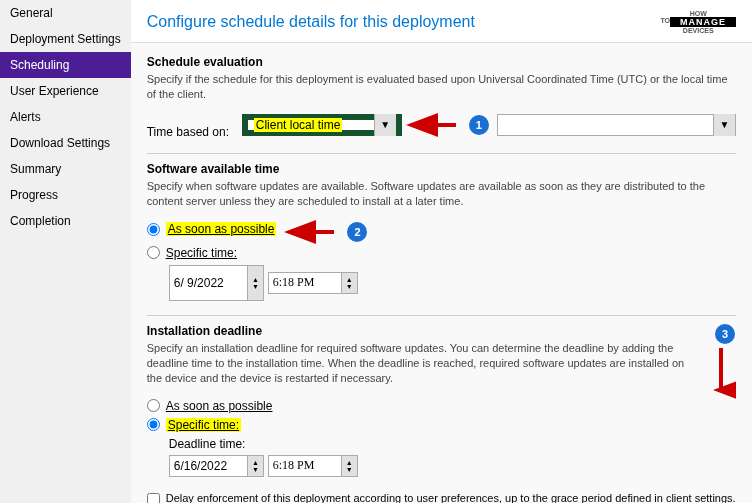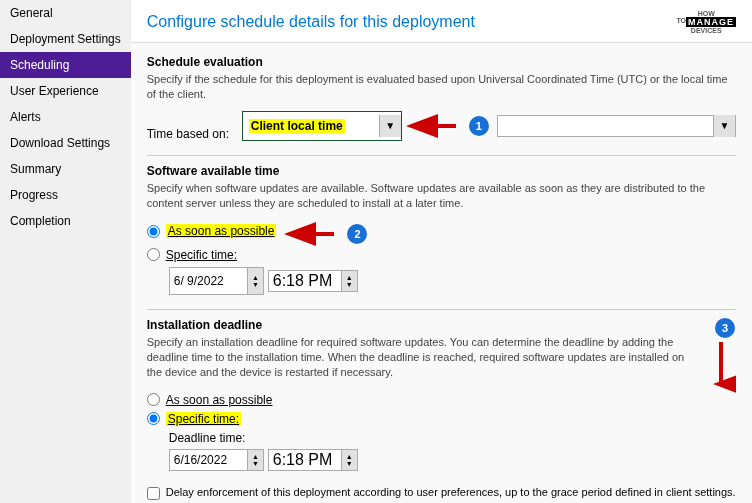--- a/index.html
+++ b/index.html
@@ -9,51 +9,51 @@
 
     
     .main { flex: 1; background: #f9f9f9; overflow-y: auto; padding: 0; }
 
     
     .main-header { background: #fff; padding: 10px 16px 8px 16px; border-bottom: 1px solid #ddd; display: flex; align-items: center; justify-content: space-between; }
     .main-title { font-size: 16px; color: #0078d7; font-weight: 400; }
 
     .logo-box { display: flex; flex-direction: column; align-items: center; font-size: 8px; font-weight: bold; }
     .logo-how { font-size: 7px; color: #555; }
-    .logo-manage { background: #000; color: #fff; font-size: 9px; font-weight: bold; padding: 0 2px; letter-spacing: 1px; }
+    .logo-manage { background: #000; color: #fff; font-size: 9px; font-weight: bold; padding: 0 10px; letter-spacing: 1px; }
     .logo-devices { font-size: 7px; color: #555; }
 
     
     .content { padding: 12px 16px; }
 
     .section { margin-bottom: 14px; }
     .section-title { font-weight: 600; font-size: 12px; color: #000; margin-bottom: 3px; }
     .section-desc { font-size: 11px; color: #444; line-height: 1.4; margin-bottom: 8px; }
 
     .field-row { display: flex; align-items: flex-end; margin-bottom: 6px; }
     .field-label { font-size: 12px; color: #000; width: 95px; flex-shrink: 0; }
 
     
-    .dropdown { display: flex; align-items: center; border: 1px solid #14532d; background: #fff; height: 30px; min-width: 180px; position: relative; font-weight: bold; }
+    .dropdown { display: flex; align-items: center; border: 6px solid #14532d; background: #fff; height: 22px; min-width: 180px; position: relative; }
     .dropdown-value { flex: 1; padding: 0 6px; font-size: 12px; }
     .dropdown-highlight { background: #ffff00; padding: 0 2px; }
     .dropdown-arrow { width: 22px; height: 22px; border-left: 1px solid #aaa; display: flex; align-items: center; justify-content: center; background: #e1e1e1; cursor: pointer; font-size: 10px; }
 
     
     .radio-group { margin-bottom: 4px; }
     .radio-item { display: flex; align-items: center; margin-bottom: 5px; }
     .radio-item input[type="radio"] { margin-right: 6px; }
     .radio-label { font-size: 12px; text-decoration: underline; }
     .radio-highlight { background: #ffff00; padding: 0 2px; }
 
     .time-row { display: flex; align-items: center; margin-left: 22px; margin-bottom: 4px; gap: 4px; }
     .time-input { border: 1px solid #aaa; height: 22px; display: flex; align-items: center; background: #fff; }
     .time-input-date { width: 90px; padding: 0 4px; font-size: 12px; }
     .time-input-spin { width: 18px; border-left: 1px solid #aaa; display: flex; flex-direction: column; align-items: center; justify-content: center; background: #e1e1e1; cursor: pointer; height: 100%; font-size: 7px; }
-    .time-input-time { width: 80px; padding: 0 4px; font-size: 16px; }
+    .time-input-time { width: 80px; padding: 0 4px; font-size: 12px; font-family: Liberation Serif, serif; }
     .time-input-spin2 { width: 18px; border-left: 1px solid #aaa; display: flex; flex-direction: column; align-items: center; justify-content: center; background: #e1e1e1; cursor: pointer; height: 100%; font-size: 7px; }
 
     
     .annotation-circle {
       display: inline-flex; align-items: center; justify-content: center;
       width: 20px; height: 20px; border-radius: 50%;
       background: #1a6fd4; color: #fff; font-size: 11px; font-weight: bold;
       margin-left: 8px; flex-shrink: 0;
     }
 
@@ -169,21 +169,21 @@
             <line x1="50" y1="14" x2="8" y2="14" stroke="#cc0000" stroke-width="4" marker-end="url(#ah2)"></line>
           </svg>
           <span class="annotation-circle">2</span>
         </div>
 
         <div class="radio-item">
           <input type="radio" name="software_time" style="">
           <span class="radio-label">Specific time:</span>
         </div>
         <div class="time-row">
-          <div class="time-input" style="width:95px; height:28px;">
+          <div class="time-input" style="width:95px; height:36px;">
             <span class="time-input-date">6/ 9/2022</span>
             <div class="time-input-spin">▲<br>▼</div>
           </div>
           <div class="time-input" style="width:90px; height:22px;">
             <span class="time-input-time">6:18 PM</span>
             <div class="time-input-spin2">▲<br>▼</div>
           </div>
         </div>
       </div>
     </div>

